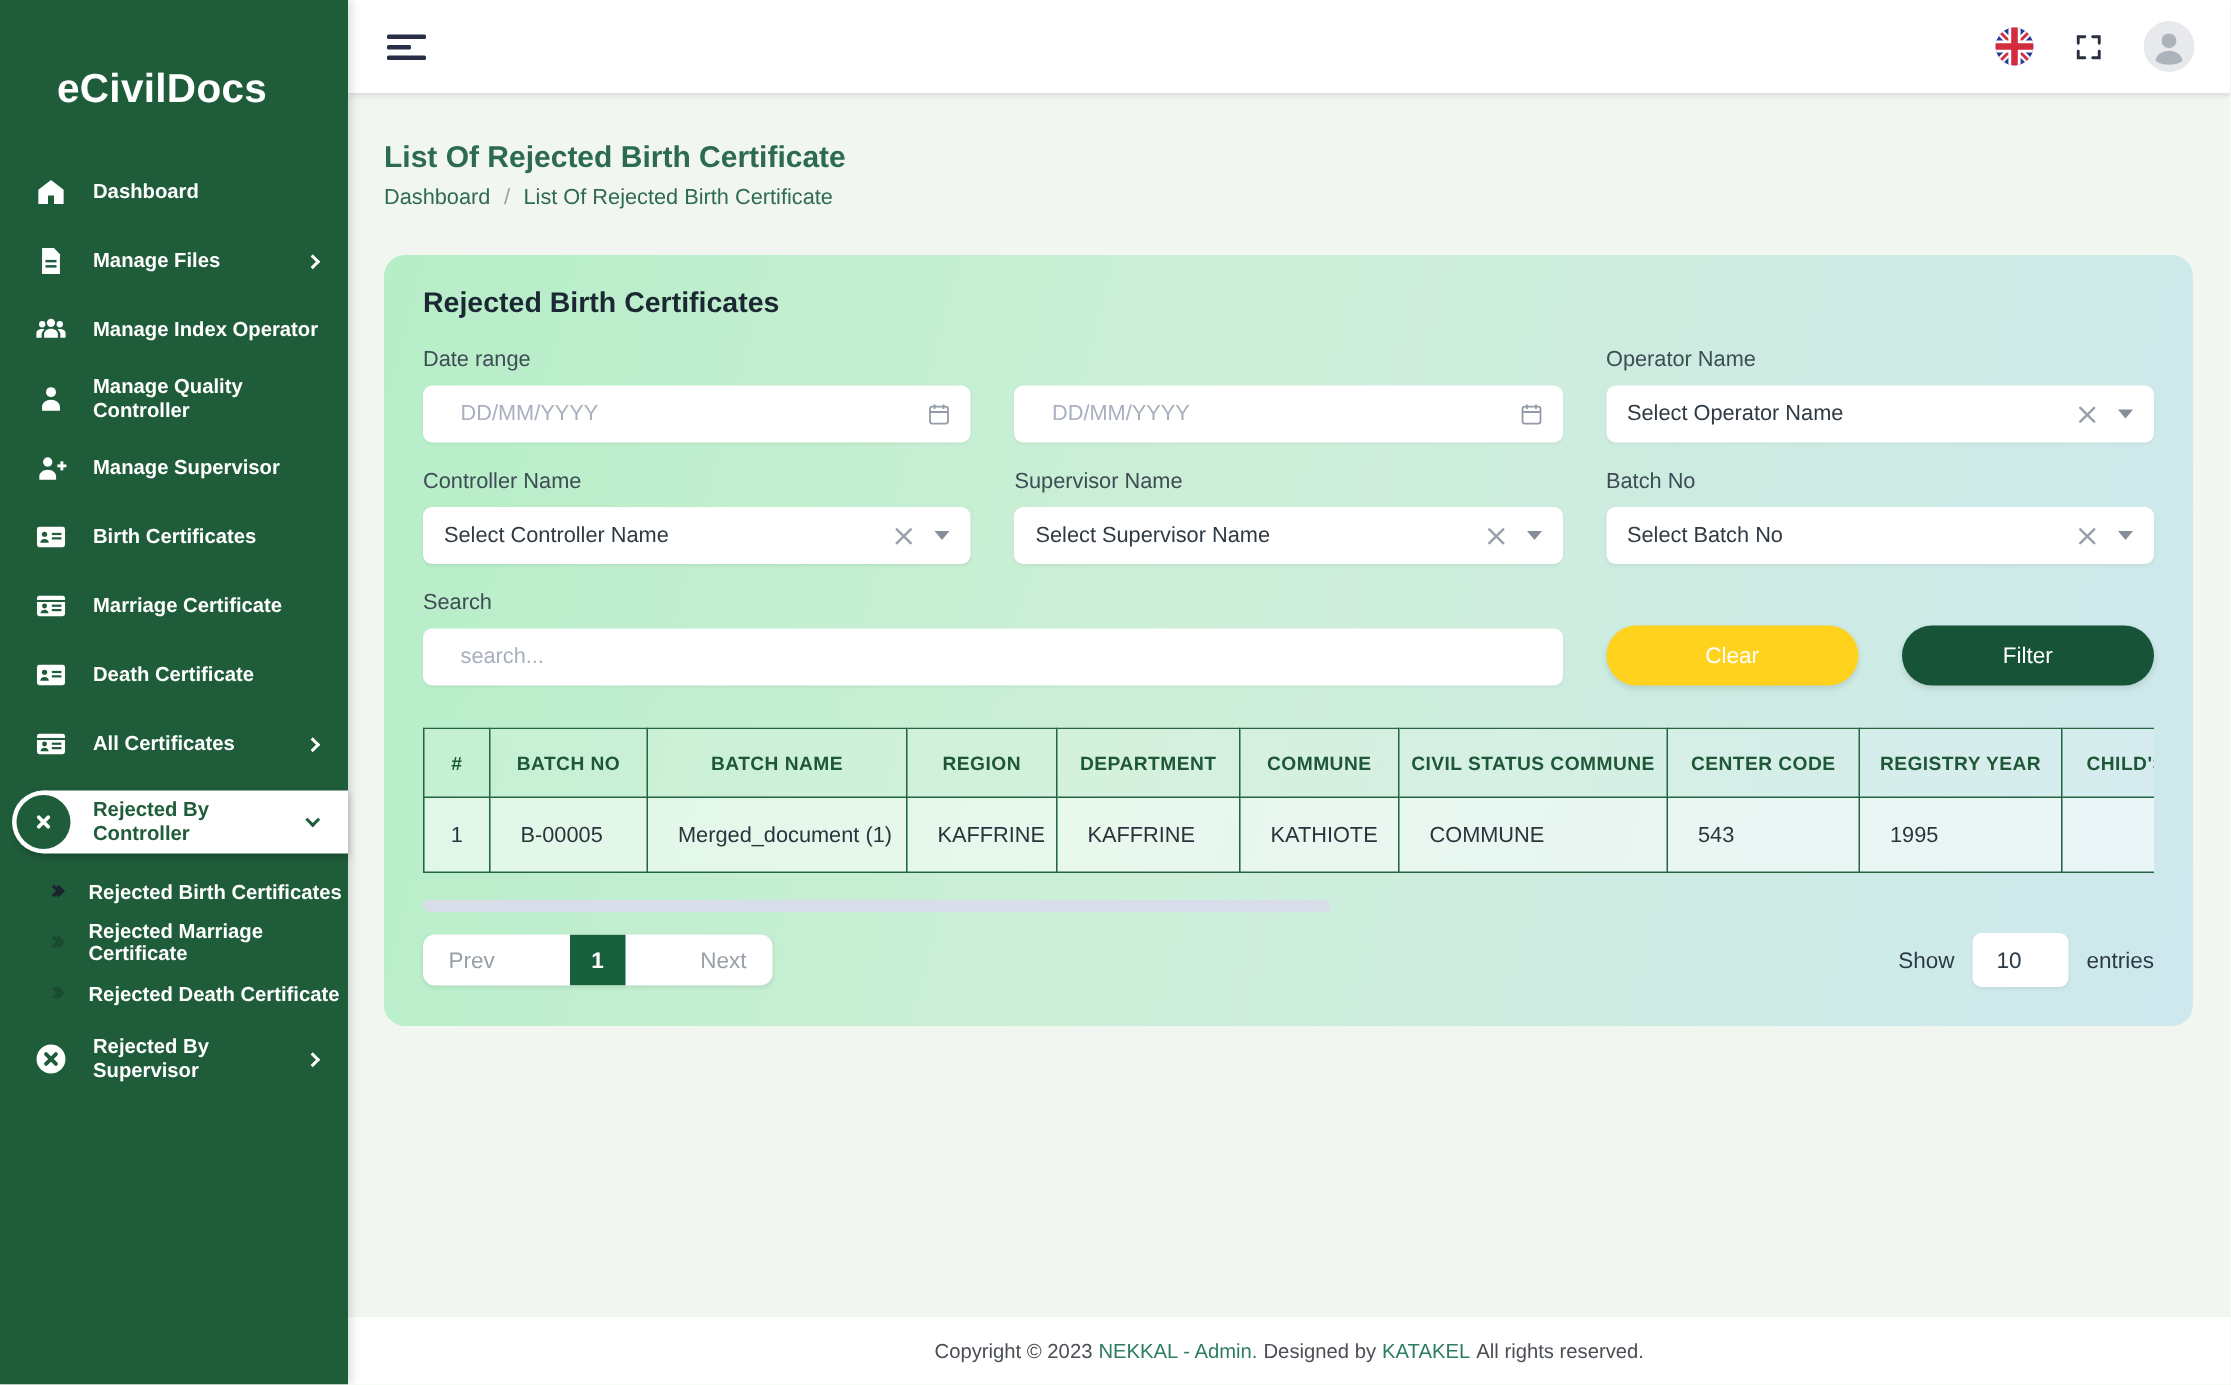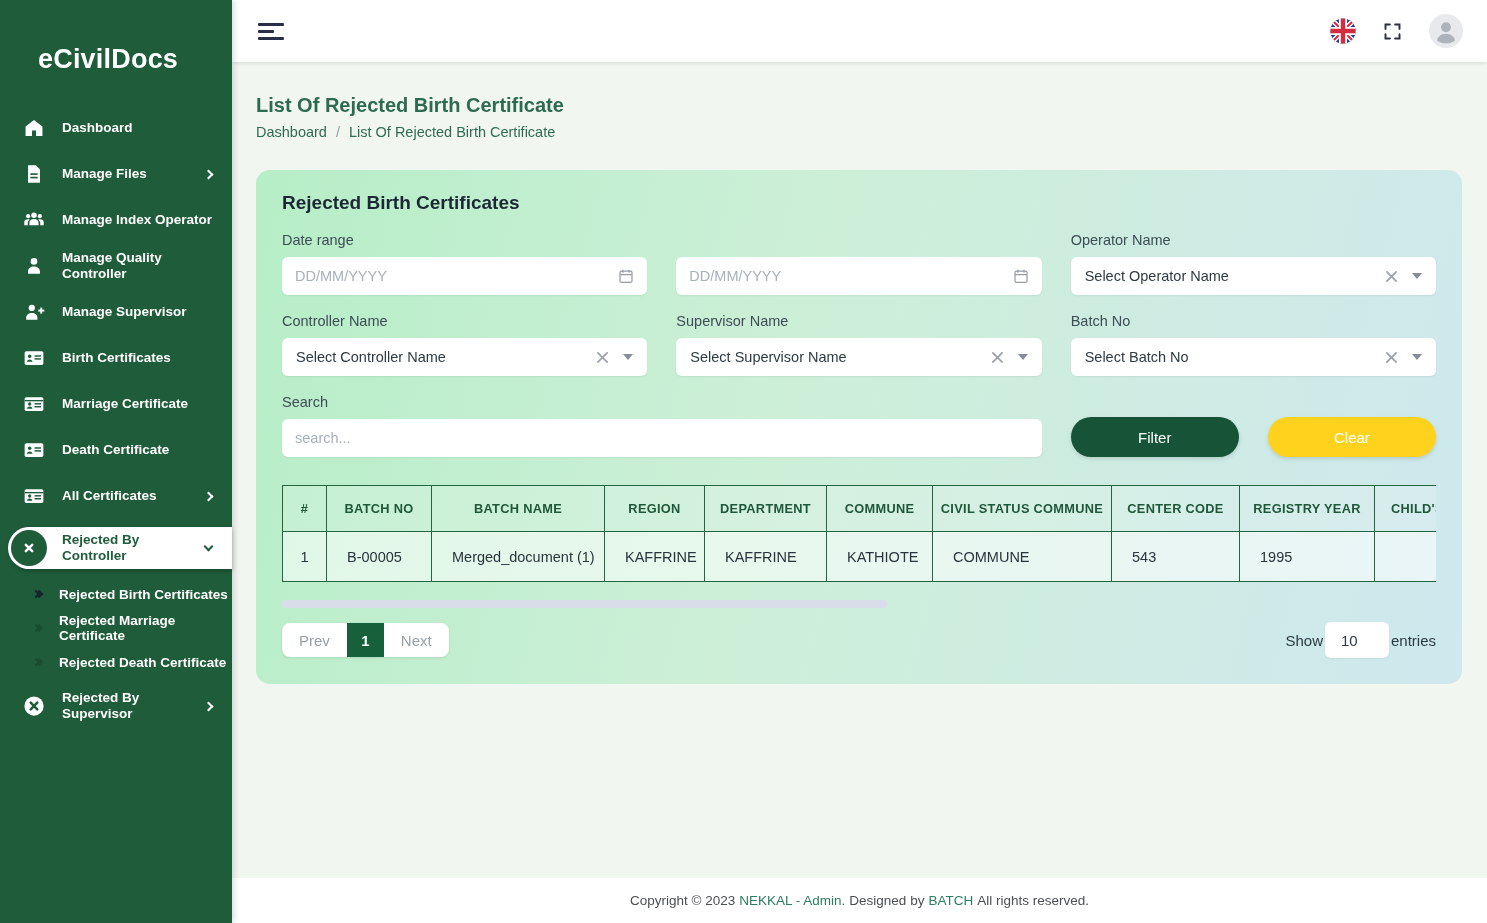--- a/index.html
+++ b/index.html
@@ -48,21 +48,21 @@
   .crumbs { margin-top:7px; font-size:14.5px; color:#2F6B52; display:flex; gap:9px; }
   .crumbs .sep { color:#9AA0A6; }
   .crumbs .crumb { cursor:pointer; }
 
   
   .card { margin-top:30px; width:1206px; border-radius:14px; background:linear-gradient(105deg,#B6EEC7 0%,#CDEFD8 45%,#CEE8EE 100%); padding:22px 26px 26px 26px; }
   .card-title { font-size:19px; font-weight:bold; color:#1B2733; }
   .fgrid { display:grid; grid-template-columns:1fr 1fr 1fr; column-gap:29px; row-gap:18px; margin-top:18px; }
   .field label { display:block; font-size:14.5px; color:#3E4C55; margin-bottom:9px; }
   .tbox { background:#fff; border-radius:6px; height:38px; display:flex; align-items:center; padding:0 12px 0 13px; box-shadow:0 1px 2px rgba(0,0,0,.06); }
-  .tbox input { border:none; outline:none; flex:1; font-size:14.5px; color:#2F3A44; font-family:"Liberation Sans",sans-serif; background:transparent; min-width:0; }
+  .tbox input { border:none; outline:none; flex:1; font-size:14.5px; color:#2F3A44; font-family:"Liberation Sans",sans-serif; background:transparent; min-width:0;margin-left:12px; }
   .tbox input::placeholder { color:#A8AFBD; }
   .tbox .cal svg { width:18px; height:18px; display:block; }
   .selbox { background:#fff; border-radius:6px; height:38px; display:flex; align-items:center; padding:0 14px; box-shadow:0 1px 2px rgba(0,0,0,.06); cursor:pointer; }
   .selbox .selval { flex:1; font-size:14.5px; color:#2F3A44; }
   .selbox .xclr svg { width:13px; height:13px; display:block; }
   .caret { width:0; height:0; border-left:5px solid transparent; border-right:5px solid transparent; border-top:6px solid #868D99; margin-left:14px; }
   .align-end { align-self:end; }
 
   .btnrow { display:flex; gap:29px; align-self:end; }
   .btn { flex:1; height:40px; border:none; border-radius:20px; font-size:15px; color:#fff; font-weight:normal; cursor:pointer; font-family:"Liberation Sans",sans-serif; box-shadow:0 2px 4px rgba(0,0,0,.12); }
@@ -75,24 +75,24 @@
   .rbc th, .rbc td { border:1px solid #256440; height:46px; font-size:12.8px; }
   .rbc th { color:#1E5838; font-weight:bold; text-align:center; background:rgba(255,255,255,.16); letter-spacing:.3px; padding:0 6px; overflow:hidden; white-space:nowrap; }
   .rbc th.left { text-align:left; padding-left:16px; }
   .rbc td { background:rgba(255,255,255,.55); color:#2A343D; font-size:14.5px; height:50px; padding-left:20px; white-space:nowrap; overflow:hidden; }
   .rbc td.center { text-align:center; padding-left:0; }
 
   .hscroll { margin-top:18px; height:8px; width:1154px; }
   .hthumb { width:605px; height:8px; background:#D9DCE9; border-radius:4px; cursor:pointer; }
 
   .card-bottom { margin-top:14px; display:flex; align-items:center; justify-content:space-between; }
-  .pager { display:inline-flex; background:#fff; border-radius:8px; overflow:hidden; box-shadow:0 1px 3px rgba(0,0,0,.1); height:34px; align-items:stretch; }
+  .pager { display:inline-flex; background:#fff; border-radius:8px; overflow:hidden; box-shadow:0 1px 3px rgba(0,0,0,.1); height:34px; align-items:stretch;gap:33px; }
   .pager .pbtn { display:flex; align-items:center; padding:0 17px; font-size:15px; color:#98A0A8; cursor:pointer; }
   .pager .pcur { display:flex; align-items:center; justify-content:center; width:37px; background:#17603C; color:#fff; font-size:15px; font-weight:bold; cursor:pointer; }
-  .entries { display:flex; align-items:center; gap:2px; font-size:15px; color:#2C3A45; }
+  .entries { display:flex; align-items:center; gap:12px; font-size:15px; color:#2C3A45; }
   .entries input { width:64px; height:36px; border:none; border-radius:6px; background:#fff; font-size:15px; color:#2C3A45; padding-left:16px; outline:none; font-family:"Liberation Sans",sans-serif; box-shadow:0 1px 2px rgba(0,0,0,.06); }
 
   
   .footer { height:45px; background:#fff; display:flex; align-items:center; justify-content:center; font-size:13.5px; color:#4A4F55; gap:4px; }
   .footer .grn { color:#2E7D5E; cursor:pointer; }
 </style>
 </head>
 <body>
 
 <div class="app">
@@ -392,22 +392,22 @@
             </div>
           </div>
 
           <div class="field" style="grid-column:1 / span 2;">
             <label>Search</label>
             <div class="tbox">
               <input type="text" placeholder="search..." style="">
             </div>
           </div>
           <div class="btnrow">
+            <button class="btn btn-clear">Clear</button>
             <button class="btn btn-filter">Filter</button>
-            <button class="btn btn-clear">Clear</button>
           </div>
         </div>
 
         <div class="tablewrap">
           <table class="rbc">
             <colgroup>
               <col style="width:44px">
                 <col style="width:105px">
                 <col style="width:173px">
                 <col style="width:100px">
@@ -465,18 +465,18 @@
             <span>entries</span>
           </div>
         </div>
       </section>
     </div>
 
     <footer class="footer">
       <span>Copyright © 2023</span>
       <span class="grn">NEKKAL - Admin.</span>
       <span>Designed by</span>
-      <span class="grn">BATCH</span>
+      <span class="grn">KATAKEL</span>
       <span>All rights reserved.</span>
     </footer>
 
   </div>
 </div>
 
 </body></html>

